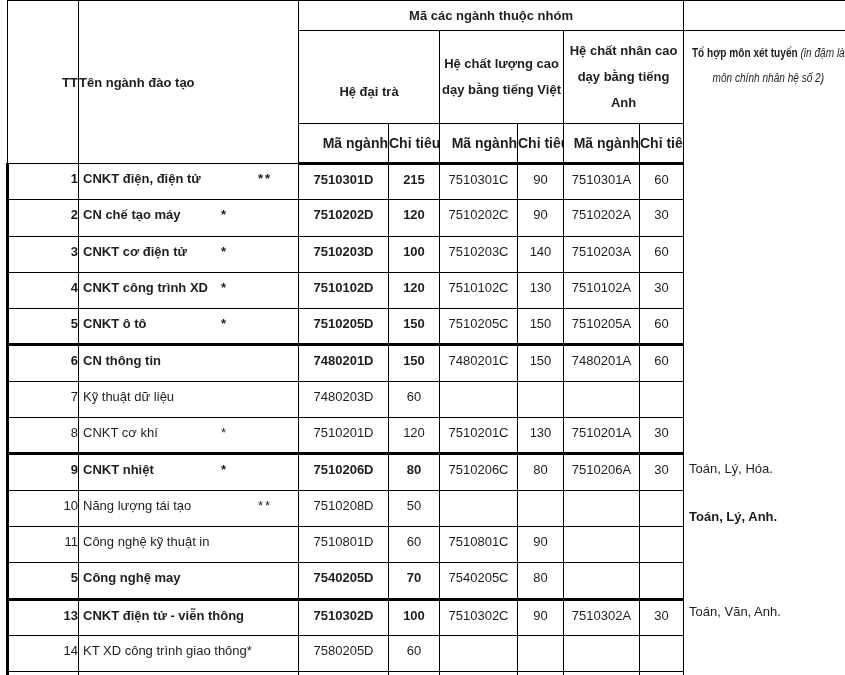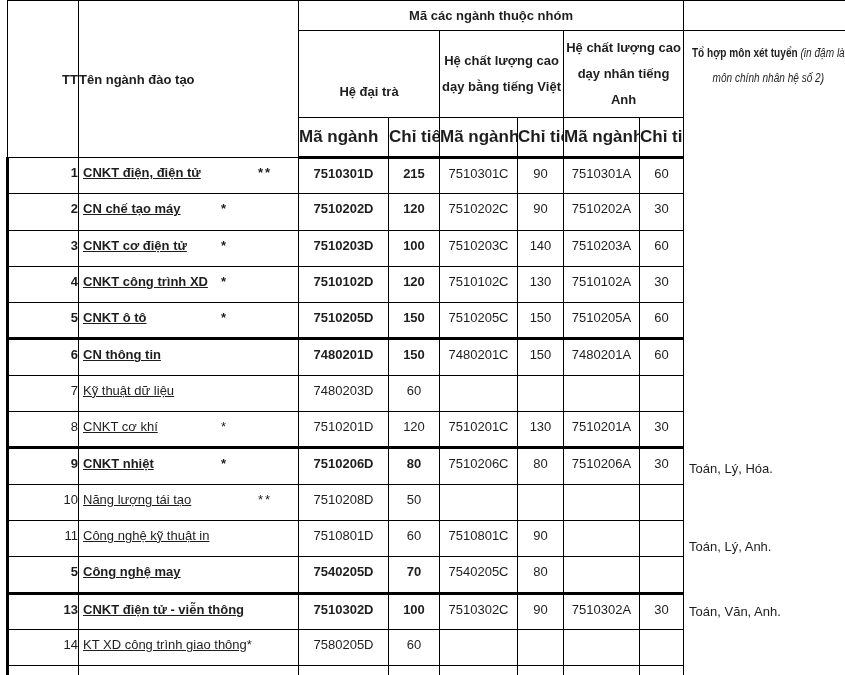--- a/index.html
+++ b/index.html
@@ -16,50 +16,50 @@
     overflow:hidden;
   }
   
   tr.h1 td { height:29px; }
   tr.h2 td { height:74px; }
   tr.h3 td { height:38px; }
   .tt-head { text-align:right; padding-right:13px; font-weight:bold; border-bottom:3px solid #000; vertical-align:middle; }
   .name-head { text-align:left; padding-left:4px; font-weight:bold; border-bottom:3px solid #000; vertical-align:middle; }
   .group-head { text-align:center; font-weight:bold; vertical-align:middle;margin-top:25px; }
   .sys-head { text-align:center; font-weight:bold; vertical-align:middle; line-height:2.0; padding:0 2px; }
-  .sys-head.dai-tra { vertical-align:bottom; padding-bottom:12px; }
-  tr.h3 td { text-align:left; font-weight:bold; font-size:17px; white-space:nowrap; vertical-align:middle; border-bottom:3px solid #000; }
+  .sys-head.dai-tra { vertical-align:bottom; padding-bottom:18px; }
+  tr.h3 td { text-align:right; font-weight:bold; font-size:14px; white-space:nowrap; vertical-align:middle; border-bottom:3px solid #000; }
   
   tr.body-row { height:36.3px; }
   tr.body-row td { vertical-align:top; padding-top:7px; }
   tr.body-row td:first-child { border-left:3px solid #000; }
   tr.group-end td { border-bottom:3px solid #000; }
   .col-tt { text-align:right; padding-right:13px; }
   .c-center { text-align:center; }
   .ncell { display:flex; padding-left:4px; }
-  .nm { white-space:nowrap;text-decoration:underline; }
+  .nm { white-space:nowrap; }
   .marker { margin-left:auto; white-space:nowrap; letter-spacing:2px; }
   .marker.m1 { margin-right:70px; }
   .marker.m2 { margin-right:26px; }
   .bold-row .col-tt, .bold-row .col-name, .bold-row .col-mad, .bold-row .col-ctd { font-weight:bold; }
   
   td.tohop {
     position:relative; vertical-align:top;
     border-right:none; border-bottom:none;
   }
   .tohop-head {
     position:absolute; top:10px; left:2px; width:196px;
     transform:scaleX(0.84); transform-origin:top left;
     text-align:center; font-size:12px; line-height:2.1;
   }
   .tohop-title { font-weight:bold; }
   .tohop-note { font-style:italic; font-weight:normal; }
   .combo { position:absolute; left:5px; font-size:13px; white-space:nowrap;text-align:center; }
   .combo.c1 { top:430px; }
-  .combo.c2 { top:508px; }
+  .combo.c2 { top:478px;font-weight:bold; }
   .combo.c3 { top:573px; }
   td.corner { border-right:none; }
 </style>
 </head>
 <body>
 
 <div class="page">
   <table class="adm">
     <colgroup>
       <col style="width:71px">
@@ -75,21 +75,21 @@
     <tbody id="tbody">
       <tr class="h1">
         <td class="tt-head" rowspan="3">TT</td>
         <td class="name-head" rowspan="3">Tên ngành đào tạo</td>
         <td class="group-head" colspan="6">Mã các ngành thuộc nhóm</td>
         <td class="corner"></td>
       </tr>
       <tr class="h2">
         <td class="sys-head dai-tra" colspan="2">Hệ đại trà</td>
         <td class="sys-head" colspan="2">Hệ chất lượng cao dạy bằng tiếng Việt</td>
-        <td class="sys-head" colspan="2">Hệ chất lượng cao dạy nhân tiếng Anh</td>
+        <td class="sys-head" colspan="2">Hệ chất nhân cao dạy bằng tiếng Anh</td>
         <td class="tohop" rowspan="17">
           <div class="tohop-head">
             <span class="tohop-title">Tổ hợp môn xét tuyển</span>
             <span class="tohop-note">(in đậm là môn chính nhân hệ số 2)</span>
           </div>
           <div class="combo c1">Toán, Lý, Hóa.</div>
           <div class="combo c2">Toán, Lý, Anh.</div>
           <div class="combo c3">Toán, Văn, Anh.</div>
         </td>
       </tr>

